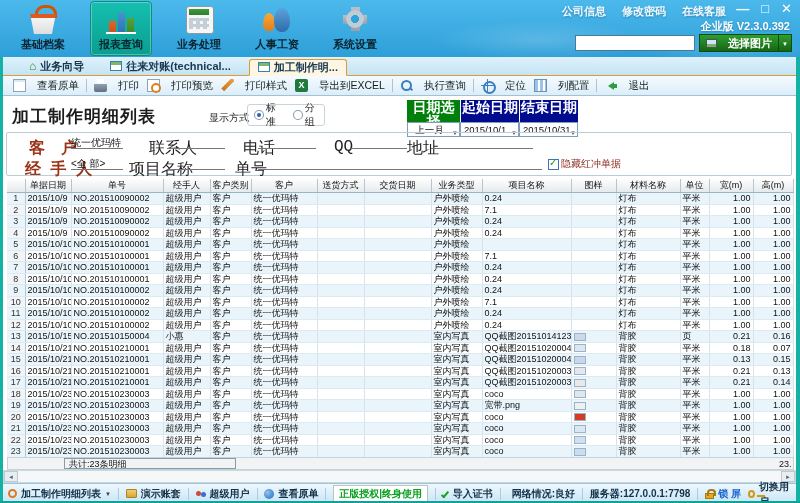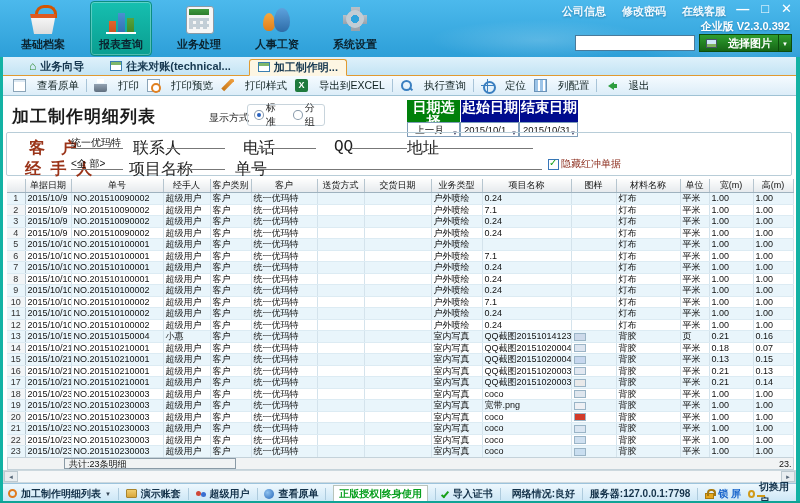--- a/index.html
+++ b/index.html
@@ -85,21 +85,21 @@
 .flab{position:absolute;font-size:16px;color:#222;white-space:nowrap;font-family:Liberation Mono, monospace;}
 .flab.red{color:#9a3318;font-weight:bold;}
 .fval{position:absolute;font-size:10px;color:#111;border-bottom:1px solid #777;white-space:nowrap;height:13px;cursor:text;}
 
 .gridwrap{position:absolute;left:4px;top:83px;width:787px;height:278px;overflow:hidden;}
 table.grid{border-collapse:collapse;table-layout:fixed;width:798px;font-size:9px;color:#111;}
 .grid th{background:linear-gradient(#fdfdfd,#e6eaed);border-right:1px solid #b6c5cf;border-bottom:1px solid #9fb2bf;height:13px;font-weight:normal;padding:0 2px;overflow:hidden;white-space:nowrap;text-align:center;}
 .grid td{height:10.5px;line-height:10.5px;border-right:1px solid #d4e3ec;border-bottom:1px solid #dcebf3;padding:0 2px;overflow:hidden;white-space:nowrap;background:#fff;}
 .grid tr:nth-child(odd) td{background:#e9f5fb;}
 .grid td.idx{background:#f2f5f7;border-right:1px solid #b6c5cf;text-align:center;color:#333;}
-.grid td.num{margin-top:28px;}
+.grid td.num{text-align:right;margin-top:28px;}
 .grid tr{cursor:default;}
 .thumb{display:inline-block;width:12px;height:8px;border:1px solid #9ab4c6;vertical-align:middle;}
 
 .sumrow{position:absolute;left:4px;top:361px;width:787px;height:13px;background:#f1f3f4;border:1px solid #c4d2da;}
 .sumbox{position:absolute;left:56px;top:0;width:172px;height:11px;border:1px solid #8a9aa6;font-size:9px;line-height:10px;padding-left:4px;background:#f1f3f4;color:#111;}
 .sumright{position:absolute;right:1px;top:0;font-size:9px;line-height:12px;width:13px;overflow:hidden;color:#111;}
 
 .hscroll{position:absolute;left:3px;top:470px;width:793px;height:13px;background:#f5f7f8;border:1px solid #ccd8de;display:flex;justify-content:space-between;align-items:center;}
 .hs-btn{width:14px;height:11px;background:#e8edf0;border:1px solid #bcc9d0;font-size:6px;line-height:10px;text-align:center;color:#567;cursor:pointer;}
 
@@ -250,21 +250,21 @@
     <span class="dfh dfh2">起始日期</span>
     <span class="dfh dfh3">结束日期</span>
     <span class="dsel ds1">上一月</span>
     <span class="dsel ds2">2015/10/1</span>
     <span class="dsel ds3">2015/10/31</span>
   </div>
 
   <div class="fbox">
     <span class="flab red" style="left:22px;top:5px;">客　户</span>
     <span class="fval" style="left:64px;top:3px;width:52px;">统一优玛特</span>
-    <span class="flab" style="left:126px;top:5px;">联系人</span>
+    <span class="flab" style="left:142px;top:5px;">联系人</span>
     <span class="fval" style="left:160px;top:3px;width:58px;"></span>
     <span class="flab" style="left:236px;top:5px;">电话</span>
     <span class="fval" style="left:251px;top:3px;width:58px;"></span>
     <span class="flab" style="left:327px;top:5px;">QQ</span>
     <span class="fval" style="left:344px;top:3px;width:56px;"></span>
     <span class="flab" style="left:400px;top:5px;">地址</span>
     <span class="fval" style="left:424px;top:3px;width:102px;"></span>
     <span class="flab red" style="left:18px;top:26px;">经 手 人</span>
     <span class="fval" style="left:64px;top:24px;width:52px;">&lt;全 部&gt;</span>
     <span class="flab" style="left:122px;top:26px;">项目名称</span>

